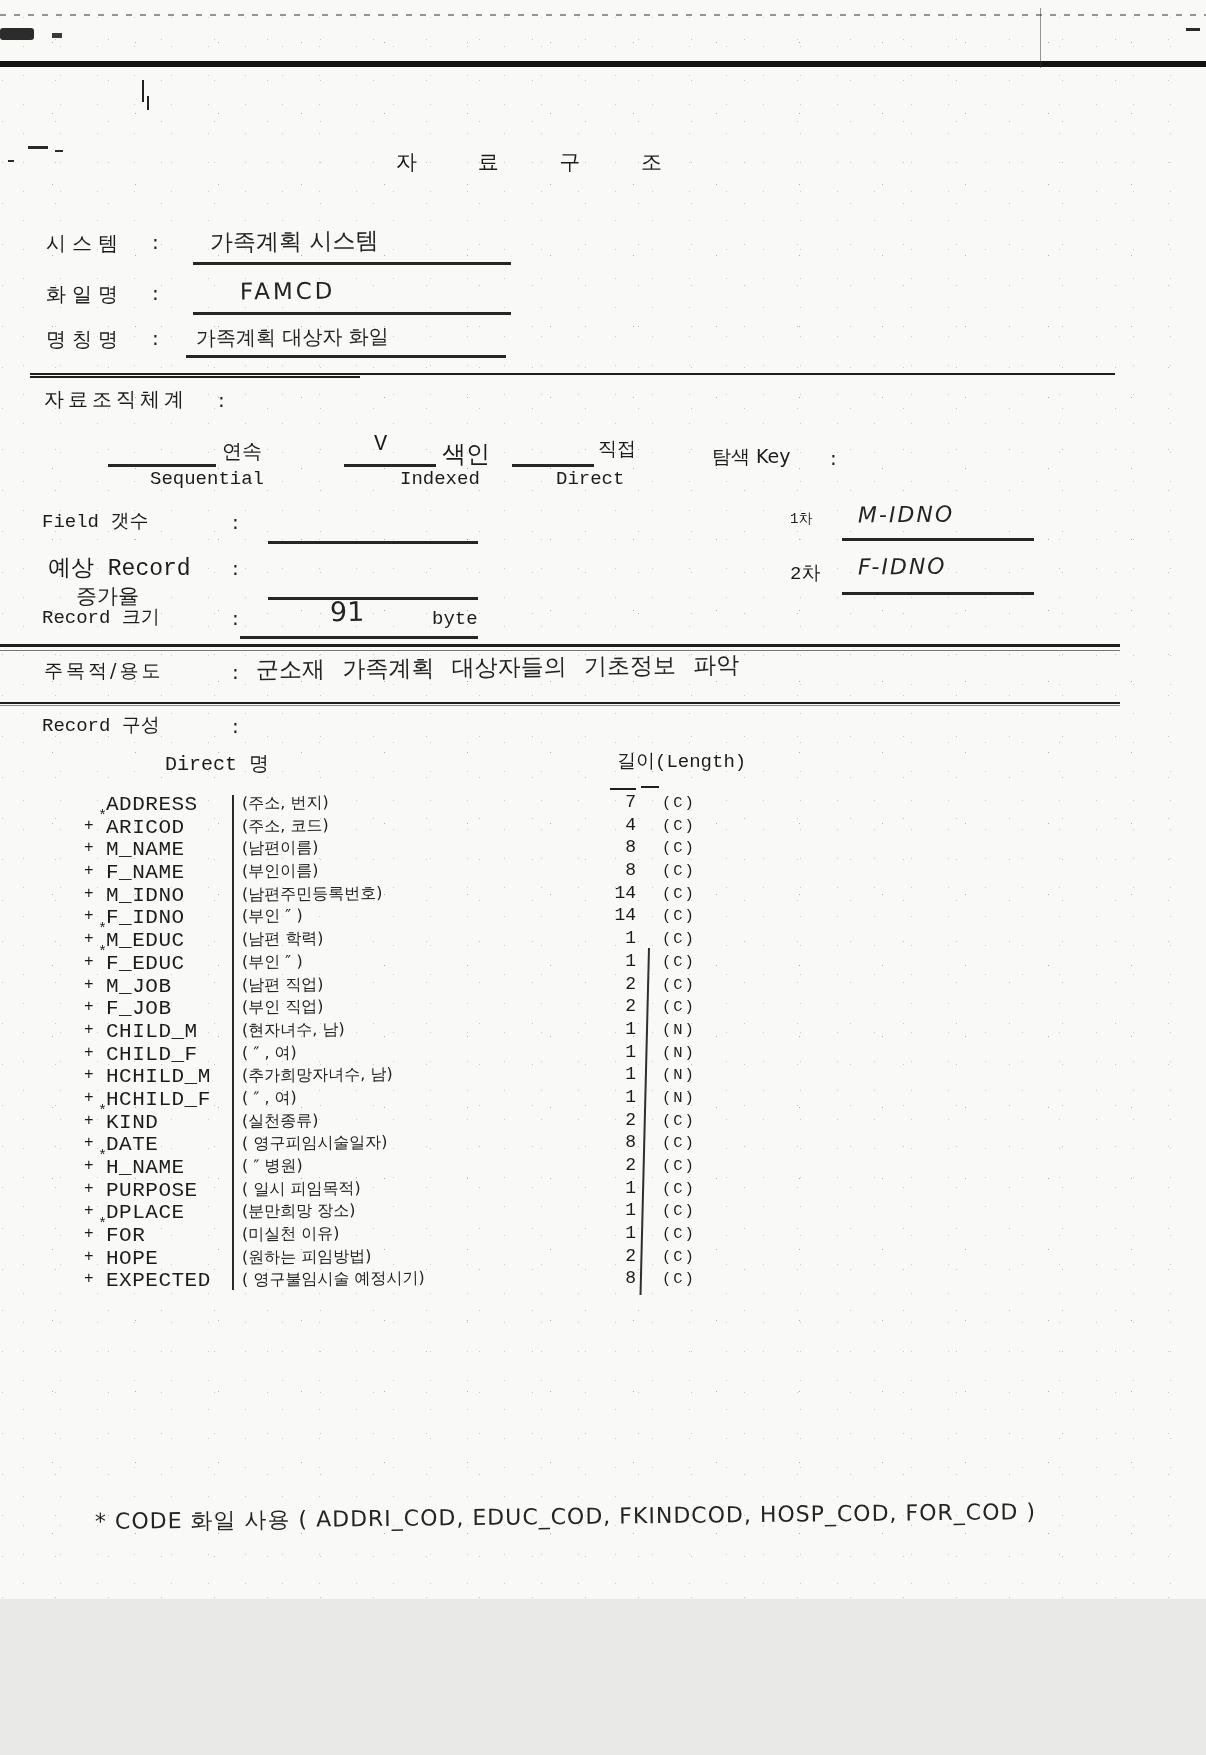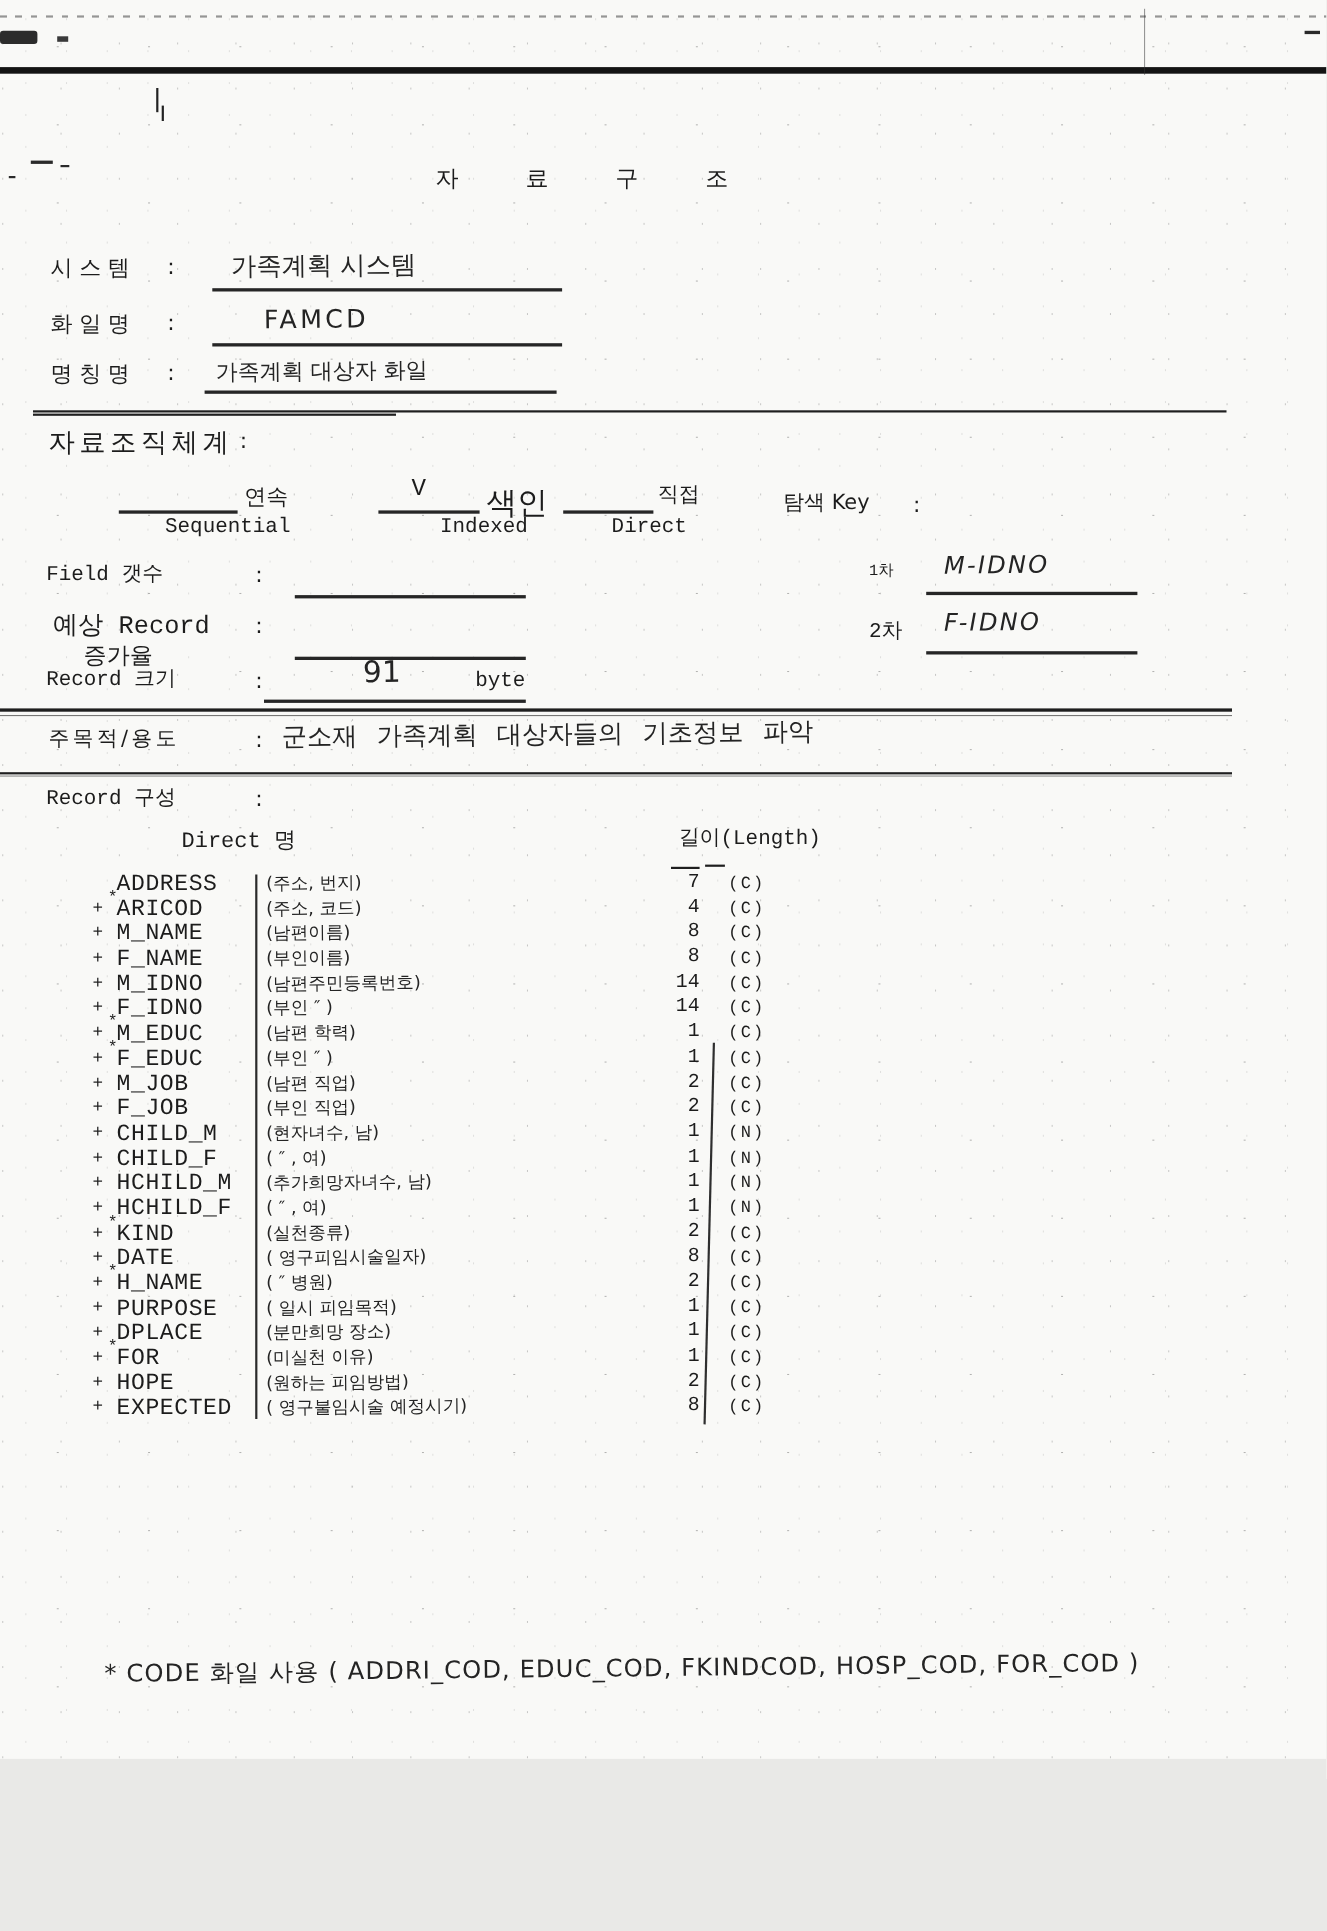--- a/index.html
+++ b/index.html
@@ -64,30 +64,30 @@
   <div class="uline" style="left:193px;top:312px;width:318px;"></div>
 
   <div class="abs klabel" style="left:46px;top:326px;">명칭명</div>
   <div class="abs colon" style="left:152px;top:326px;">:</div>
   <div class="abs hand" style="left:196px;top:324px;font-size:20px;">가족계획 대상자 화일</div>
   <div class="uline" style="left:186px;top:355px;width:320px;"></div>
 
   <div class="hline" style="left:30px;top:373px;width:1085px;height:2px;"></div>
   <div class="hline" style="left:30px;top:376px;width:330px;height:2px;"></div>
 
-  <div class="abs" style="left:44px;top:386px;font-size:24px;letter-spacing:4px;">자료조직체계</div>
+  <div class="abs" style="left:44px;top:386px;font-size:20px;letter-spacing:4px;">자료조직체계</div>
   <div class="abs colon" style="left:218px;top:388px;">:</div>
 
   <div class="uline" style="left:108px;top:464px;width:108px;"></div>
   <div class="abs" style="left:222px;top:438px;font-size:20px;">연속</div>
   <div class="abs typed" style="left:150px;top:468px;font-size:19px;">Sequential</div>
 
   <div class="abs typed" style="left:374px;top:432px;font-size:22px;">V</div>
   <div class="uline" style="left:344px;top:464px;width:92px;"></div>
-  <div class="abs" style="left:442px;top:438px;font-size:28px;">색인</div>
+  <div class="abs" style="left:442px;top:438px;font-size:24px;">색인</div>
   <div class="abs typed" style="left:400px;top:468px;font-size:19px;">Indexed</div>
 
   <div class="uline" style="left:512px;top:464px;width:82px;"></div>
   <div class="abs" style="left:598px;top:436px;font-size:19px;">직접</div>
   <div class="abs typed" style="left:556px;top:468px;font-size:19px;">Direct</div>
 
   <div class="abs" style="left:712px;top:444px;font-size:19px;">탐색 Key</div>
   <div class="abs colon" style="left:830px;top:446px;">:</div>
 
   <div class="abs typed" style="left:42px;top:508px;font-size:19px;">Field 갯수</div>

